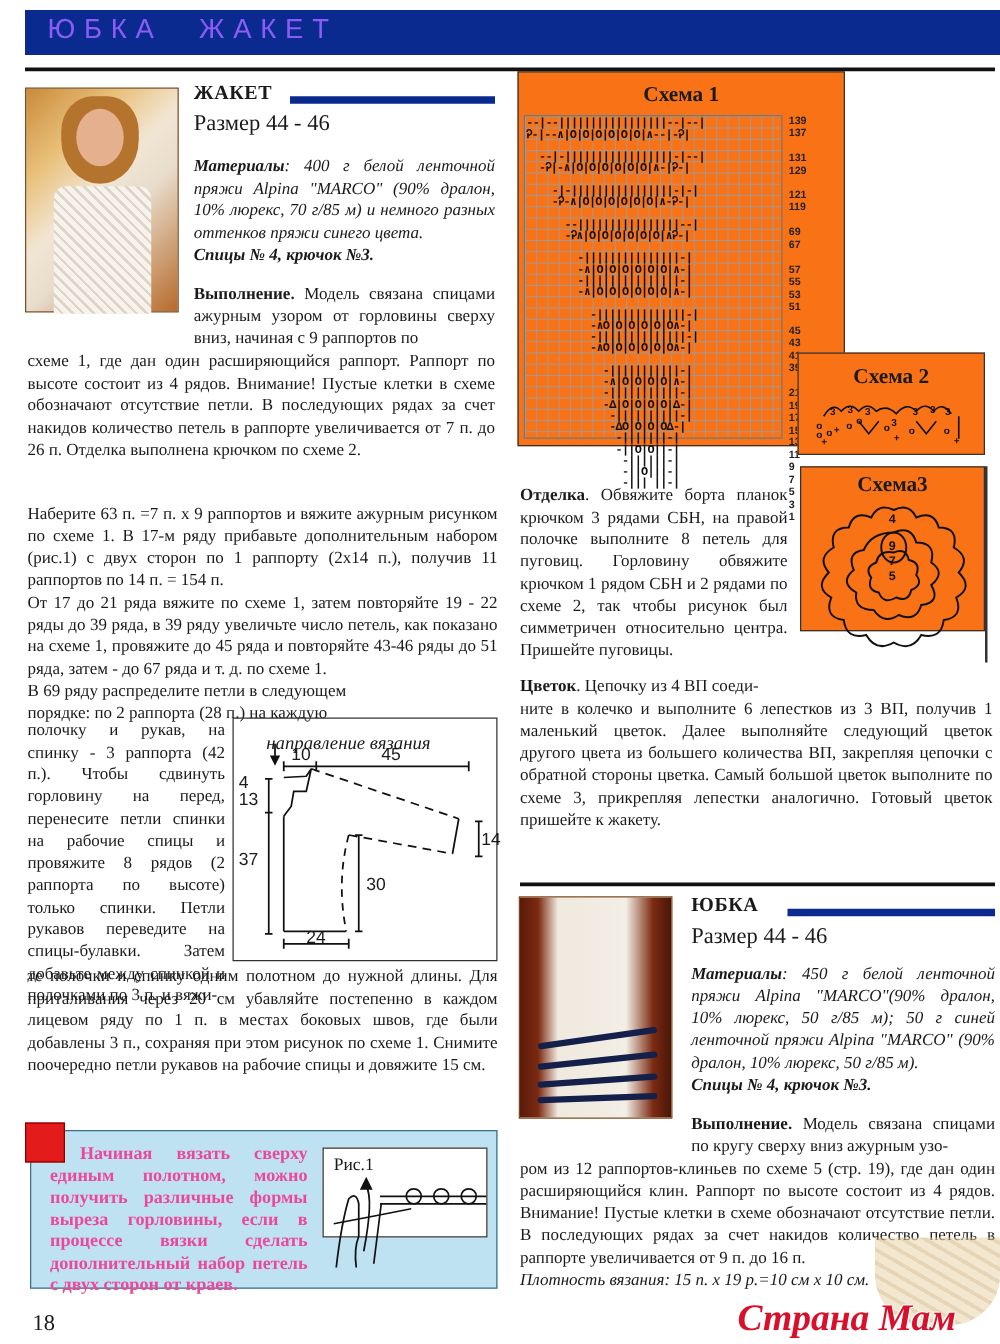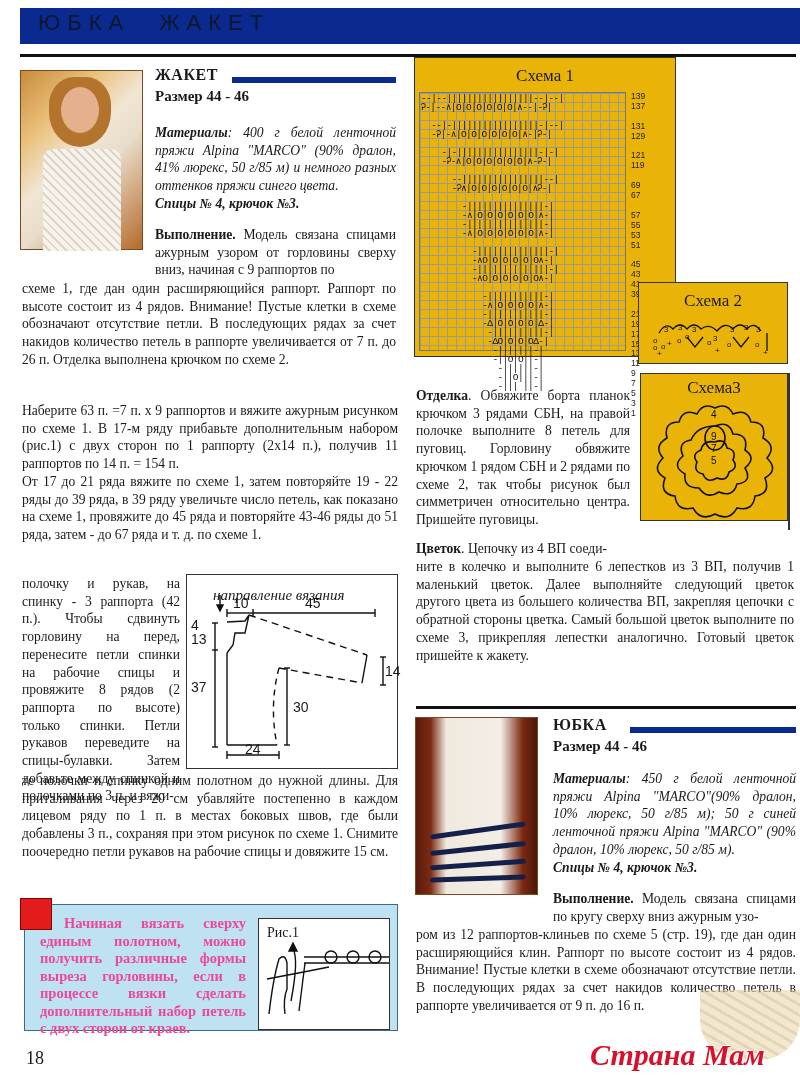--- a/index.html
+++ b/index.html
@@ -2,57 +2,57 @@
 <html><head>
 <meta charset="utf-8">
 <style>
   * { box-sizing: border-box; margin: 0; padding: 0; }
   html, body { width: 800px; height: 1075px; background: #ffffff; overflow: hidden; }
   body { position: relative; font-family: "Liberation Serif", "DejaVu Serif", serif; color: #1a1a1a; }
   .abs { position: absolute; }
 
   
   .header-bar { left: 20px; top: 8px; width: 780px; height: 36px; background: #0b2a8f; }
-  .header-title { left: 38px; top: 10px; color: #0f172a; font-family: "Liberation Sans", "DejaVu Sans", sans-serif; font-size: 22px; letter-spacing: 7px; word-spacing: 16px; }
+  .header-title { left: 38px; top: 10px; color: #8b5cf6; font-family: "Liberation Sans", "DejaVu Sans", sans-serif; font-size: 22px; letter-spacing: 7px; word-spacing: 16px; }
   .header-rule { left: 20px; top: 54px; width: 776px; height: 3px; background: #111; }
 
   
   .photo { background: linear-gradient(135deg, #c98b3a 0%, #e9c07a 25%, #f1e5d3 45%, #e8dccb 60%, #b66a2a 100%); border: 1px solid #7a4a20; }
   .photo-jacket { left: 20px; top: 70px; width: 123px; height: 180px; }
   .photo-jacket .face { position: absolute; left: 40px; top: 16px; width: 38px; height: 46px; border-radius: 50%; background: #e4b08e; }
   .photo-jacket .hair { position: absolute; left: 28px; top: 6px; width: 62px; height: 70px; border-radius: 40% 40% 50% 50%; background: #b5742d; }
   .photo-jacket .sweater { position: absolute; left: 22px; top: 78px; width: 78px; height: 102px; background: repeating-linear-gradient(45deg, #f7f3ec 0 4px, #dcd5c8 4px 6px); border-radius: 10px 10px 0 0; }
   .photo-skirt { left: 415px; top: 717px; width: 123px; height: 178px; background: linear-gradient(90deg, #5a1a0a 0%, #7c2a12 12%, #efe9de 25%, #f3eee6 70%, #7c2a12 88%, #4a1508 100%); }
   .photo-skirt .stripe { position: absolute; left: 14px; width: 96px; height: 5px; background: #14204a; border-radius: 3px; }
 
   
   .sec-title { font-family: "Liberation Serif", serif; font-weight: bold; font-size: 16px; letter-spacing: 0.5px; }
   .sec-title-bar { height: 6px; background: #0b2a8f; }
-  .size { font-weight: bold; font-size: 15px; }
+  .size { font-weight: normal; font-size: 18px; }
 
   .txt { font-size: 13.6px; line-height: 17.7px; text-align: justify; }
   .txt i, .ital { font-style: italic; }
   .b { font-weight: bold; }
 
   
-  .box { border: 1.5px solid #333; background: #eab308; }
+  .box { border: 1.5px solid #333; background: #f97316; font-weight: bold; }
   .box-title { font-size: 17px; text-align: center; }
   .grid { background-image: linear-gradient(#9a9a9a 1px, transparent 1px), linear-gradient(90deg, #9a9a9a 1px, transparent 1px); background-size: 9px 9px; border: 1px solid #777; }
   .row-sym { font-family: "Liberation Mono", "DejaVu Sans Mono", monospace; font-size: 9.5px; line-height: 9px; white-space: pre; color: #111; letter-spacing: -0.6px; }
   .row-nums { font-family: "Liberation Sans", sans-serif; font-size: 8.5px; line-height: 9.9px; color: #222; }
 
   
   .pattern-box { left: 186px; top: 574px; width: 212px; height: 195px; border: 1.5px solid #333; }
   .pattern-label { font-family: "Liberation Sans", sans-serif; font-size: 14px; font-weight: normal; }
 
   
   .tip-box { left: 24px; top: 904px; width: 374px; height: 127px; background: #bfe2f3; border: 1px solid #3a6d8a; }
   .tip-red { left: 20px; top: 898px; width: 32px; height: 32px; background: #e41b1b; border: 1px solid #8a0000; }
   .tip-text { left: 40px; top: 915px; width: 206px; font-weight: bold; font-size: 14.5px; line-height: 17.5px; color: #ec4899; text-align: justify; }
-  .fig-box { left: 258px; top: 918px; width: 132px; height: 112px; background: #fff; border: 1px solid #333; }
+  .fig-box { left: 258px; top: 918px; width: 132px; height: 72px; background: #fff; border: 1px solid #333; }
 
   .page-num { left: 26px; top: 1048px; font-size: 18px; }
   .watermark { left: 590px; top: 1038px; color: #d8102a; font-style: italic; font-weight: bold; font-size: 30px; font-family: "Liberation Serif", serif; text-shadow: 1px 1px 0 #fff, -1px -1px 0 #fff; }
   .basket { left: 700px; top: 990px; width: 100px; height: 70px; border-radius: 0 0 40px 40px; background: repeating-linear-gradient(30deg, #e8d3a8 0 6px, #d1b27a 6px 9px); opacity: 0.55; }
   .vrule { width: 1.5px; background: #333; }
 </style>
 </head>
 <body>
 
 <div class="abs header-bar"></div>
@@ -63,34 +63,35 @@
   <div class="hair"></div>
   <div class="face"></div>
   <div class="sweater"></div>
 </div>
 
 <div class="abs sec-title" style="left:155px; top:66px;">ЖАКЕТ</div>
 <div class="abs sec-title-bar" style="left:232px; top:77px; width:164px;"></div>
 <div class="abs size" style="left:155px; top:88px;">Размер 44 - 46</div>
 
 <div class="abs txt" style="left:155px; top:124px; width:241px;">
-  <span class="b ital">Материалы</span><span class="ital">: 400 г белой ленточной пряжи Alpina "MARCO" (90% дралон, 41% люрекс, 50 г/85 м) и немного разных оттенков пряжи синего цвета.</span>
+  <span class="b ital">Материалы</span><span class="ital">: 400 г белой ленточной пряжи Alpina "MARCO" (90% дралон, 10% люрекс, 70 г/85 м) и немного разных оттенков пряжи синего цвета.</span>
   <div class="b ital">Спицы № 4, крючок №3.</div>
 </div>
 
 <div class="abs txt" style="left:155px; top:226px; width:241px;">
   <span class="b">Выполнение.</span><span> Модель связана спицами ажурным узором от горловины сверху вниз, начиная с 9 раппортов по</span>
 </div>
 <div class="abs txt" style="left:22px; top:280px; width:374px;">
   <span>схеме 1, где дан один расширяющийся раппорт. Раппорт по высоте состоит из 4 рядов. Внимание! Пустые клетки в схеме обозначают отсутствие петли. В последующих рядах за счет накидов количество петель в раппорте увеличивается от 7 п. до 26 п. Отделка выполнена крючком по схеме 2.</span>
 </div>
 
 <div class="abs txt" style="left:22px; top:402px; width:376px;">
   <div>Наберите 63 п. =7 п. х 9 раппортов и вяжите ажурным рисунком по схеме 1. В 17-м ряду прибавьте дополнительным набором (рис.1) с двух сторон по 1 раппорту (2х14 п.), получив 11 раппортов по 14 п. = 154 п.</div>
   <div>От 17 до 21 ряда вяжите по схеме 1, затем повторяйте 19 - 22 ряды до 39 ряда, в 39 ряду увеличьте число петель, как показано на схеме 1, провяжите до 45 ряда и повторяйте 43-46 ряды до 51 ряда, затем - до 67 ряда и т. д. по схеме 1.</div>
+  <div style="width:255px; display:inline-block;">В 69 ряду распределите петли в следующем порядке: по 2 раппорта (28 п.) на каждую</div>
 </div>
 
 <div class="abs txt" style="left:22px; top:575px; width:158px;">полочку и рукав, на спинку - 3 раппорта (42 п.). Чтобы сдвинуть горловину на перед, перенесите петли спинки на рабочие спицы и провяжите 8 рядов (2 раппорта по высоте) только спинки. Петли рукавов переведите на спицы-булавки. Затем добавьте между спинкой и полочками по 3 п. и вяжи-</div>
 <div class="abs txt" style="left:22px; top:772px; width:376px;">те полочки и спинку одним полотном до нужной длины. Для приталивания через 20 см убавляйте постепенно в каждом лицевом ряду по 1 п. в местах боковых швов, где были добавлены 3 п., сохраняя при этом рисунок по схеме 1. Снимите поочередно петли рукавов на рабочие спицы и довяжите 15 см.</div>
 
 <div class="abs pattern-box">
   <svg width="212" height="195" viewBox="0 0 212 195">
     <g stroke="#111" fill="none" stroke-width="1.4">
       <line x1="33" y1="20" x2="33" y2="32"></line>
         <polygon points="30,30 36,30 33,36" fill="#111"></polygon>
@@ -255,21 +256,21 @@
         <text x="56" y="26">o</text>
         <text x="64" y="34">+</text>
         <text x="76" y="28">o</text>
         <text x="104" y="28">o</text>
         <text x="112" y="36">+</text>
         <text x="6" y="37">+</text>
     </g>
   </svg>
 </div>
 
-<div class="abs box" style="left:640px; top:373px; width:148px; height:148px;">
+<div class="abs box" style="left:640px; top:373px; width:148px; height:132px;">
   <div class="box-title" style="margin-top:4px;">Схема3</div>
   <svg class="abs" style="left:8px; top:28px;" width="132" height="126" viewBox="0 0 132 126">
     <g stroke="#111" fill="none" stroke-width="1.6">
       <path d="M66 6 Q78 0 84 12 Q98 6 102 20 Q118 20 114 36 Q128 44 118 56 Q130 68 116 76 Q122 92 106 94 Q104 110 88 106 Q80 120 66 112 Q52 120 44 106 Q28 110 26 94 Q10 92 16 76 Q2 68 14 56 Q4 44 18 36 Q14 20 30 20 Q34 6 48 12 Q54 0 66 6 Z"></path>
       <path d="M66 24 Q80 18 84 32 Q100 32 96 48 Q108 56 96 66 Q104 80 88 82 Q84 96 70 90 Q58 98 50 86 Q34 86 36 72 Q22 64 34 54 Q28 40 42 38 Q48 24 66 24 Z"></path>
       <path d="M66 40 Q76 36 78 46 Q88 48 84 58 Q90 66 80 70 Q78 80 68 76 Q58 82 54 72 Q44 70 48 60 Q42 52 52 48 Q54 38 66 40 Z"></path>
       <ellipse cx="66" cy="36" rx="10" ry="12"></ellipse>
     </g>
     <g font-family="Liberation Sans, sans-serif" font-size="10" fill="#111">
       <text x="62" y="16">4</text>
@@ -306,16 +307,17 @@
 <div class="abs txt" style="left:553px; top:770px; width:243px;">
   <span class="b ital">Материалы</span><span class="ital">: 450 г белой ленточной пряжи Alpina "MARCO"(90% дралон, 10% люрекс, 50 г/85 м); 50 г синей ленточной пряжи Alpina "MARCO" (90% дралон, 10% люрекс, 50 г/85 м).</span>
   <div class="b ital">Спицы № 4, крючок №3.</div>
 </div>
 
 <div class="abs txt" style="left:553px; top:890px; width:243px;">
   <span class="b">Выполнение.</span><span> Модель связана спицами по кругу сверху вниз ажурным узо-</span>
 </div>
 <div class="abs txt" style="left:416px; top:926px; width:380px;">
   <span>ром из 12 раппортов-клиньев по схеме 5 (стр. 19), где дан один расширяющийся клин. Раппорт по высоте состоит из 4 рядов. Внимание! Пустые клетки в схеме обозначают отсутствие петли. В последующих рядах за счет накидов количество петель в раппорте увеличивается от 9 п. до 16 п.</span>
+  <div class="ital">Плотность вязания: 15 п. х 19 р.=10 см х 10 см.</div>
 </div>
 
 <div class="abs basket"></div>
 <div class="abs watermark">Страна Мам .ру</div>
 
 </body></html>

